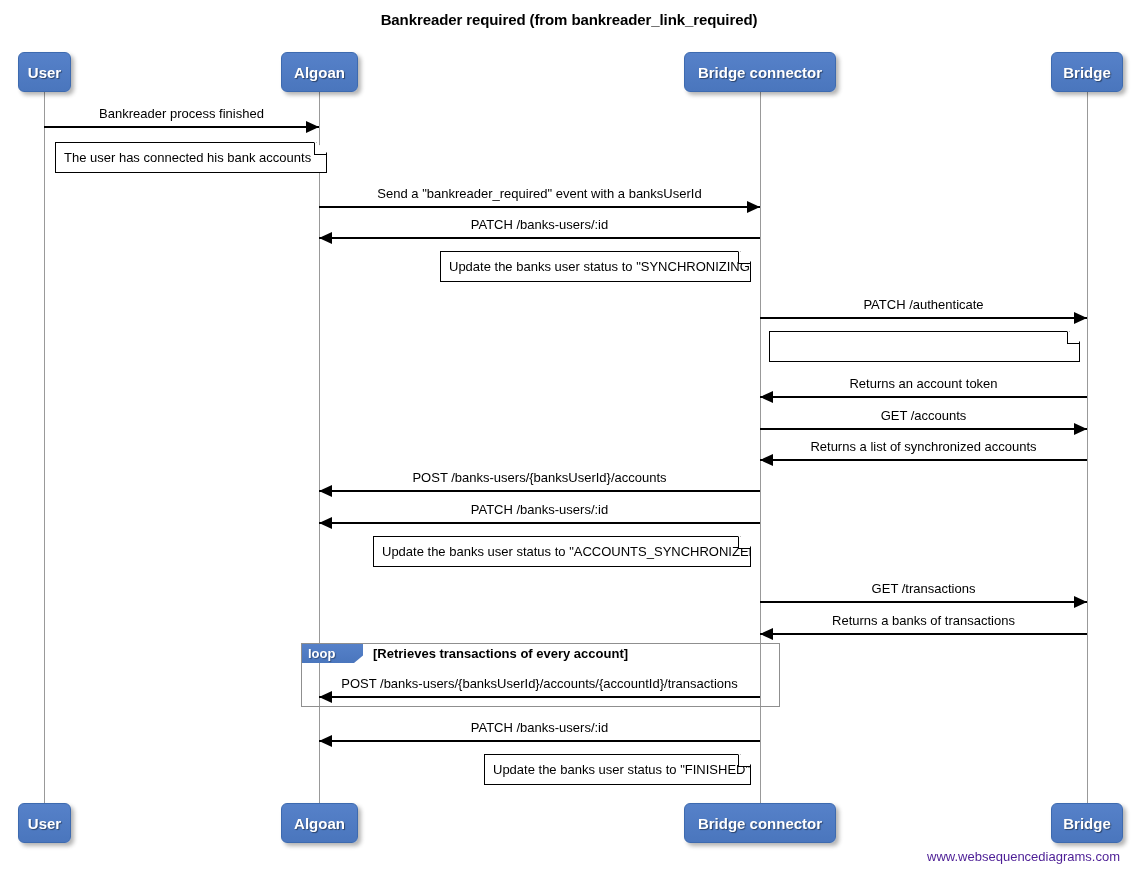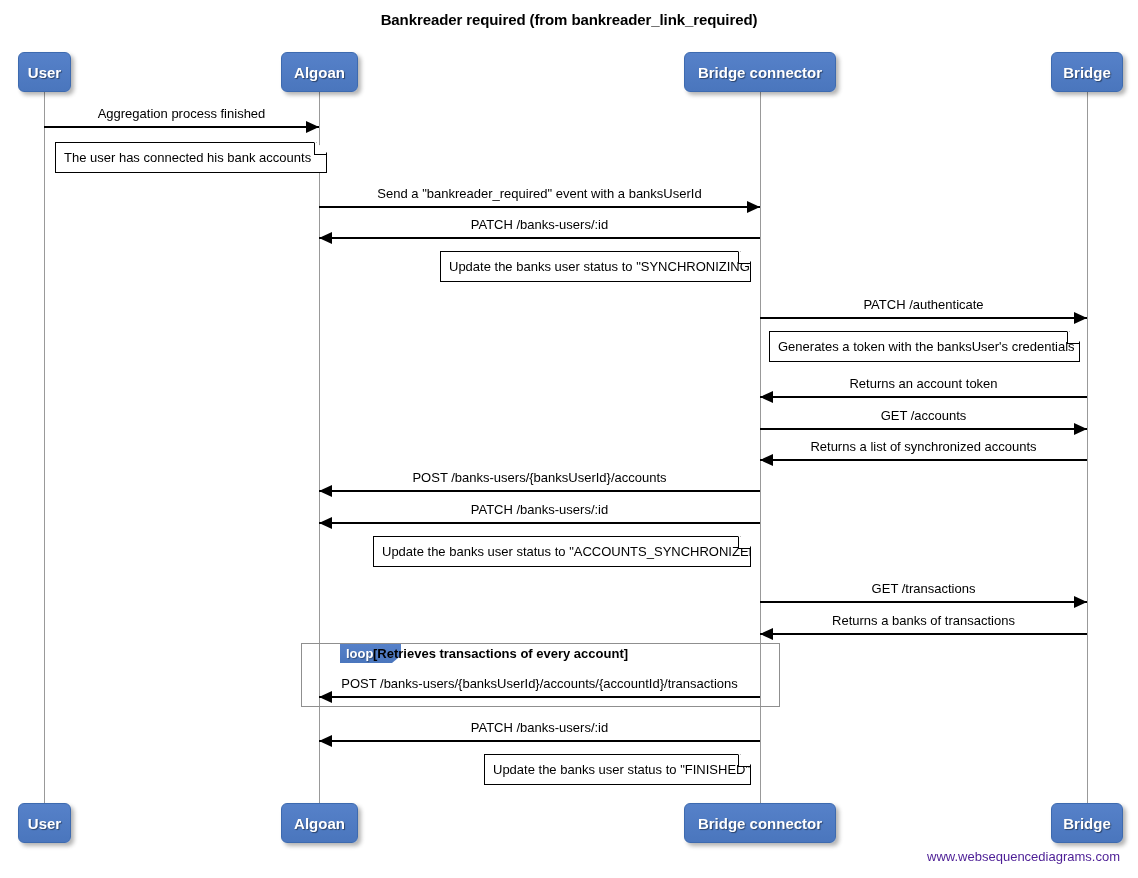--- a/index.html
+++ b/index.html
@@ -150,21 +150,20 @@
     padding: 0 9px 0 6px;
     background: #4e7fc6;
     background: linear-gradient(180deg, #5681c9 0%, #4a76bd 100%);
     color: #ffffff;
     font-size: 13px;
     font-weight: bold;
     display: flex;
     align-items: center;
     clip-path: polygon(0 0, 100% 0, 100% 60%, calc(100% - 9px) 100%, 0 100%);
     text-shadow: 1px 1px 1px rgba(0,0,0,0.35);
-    margin-left: 38px;
   }
   .fragment-cond {
     position: absolute;
     font-size: 13px;
     font-weight: bold;
     color: #000000;
     white-space: nowrap;
   }
 
   
@@ -223,21 +222,21 @@
       <div class="fragment" style="left: 301px; top: 643px; width: 479px; height: 64px;">
         <div class="fragment-tag" style="width: 46px;">loop</div>
       </div>
       <div class="fragment-cond" style="left: 373px; top: 646px; text-align: center;">[Retrieves transactions of every account]</div>
     </div>
 
   <div id="messages">
       <div class="msg to-right" style="left: 44px; top: 126px; width: 275px;">
         <div class="line" style="width: 275px;"></div>
         <div class="head"></div>
-        <div class="label">Aggregation process finished</div>
+        <div class="label">Bankreader process finished</div>
       </div>
       <div class="msg to-right" style="left: 319px; top: 206px; width: 441px;">
         <div class="line" style="width: 441px;"></div>
         <div class="head"></div>
         <div class="label">Send a "bankreader_required" event with a banksUserId</div>
       </div>
       <div class="msg to-left" style="left: 319px; top: 237px; width: 441px;">
         <div class="line" style="width: 441px;"></div>
         <div class="head"></div>
         <div class="label">PATCH /banks-users/:id</div>
@@ -297,21 +296,20 @@
   <div id="notes">
       <div class="note" style="left: 55px; top: 142px; width: 272px; height: 31px;">
         <span>The user has connected his bank accounts</span>
         <span class="fold"></span>
       </div>
       <div class="note" style="left: 440px; top: 251px; width: 311px; height: 31px;">
         <span>Update the banks user status to "SYNCHRONIZING"</span>
         <span class="fold"></span>
       </div>
       <div class="note" style="left: 769px; top: 331px; width: 311px; height: 31px;">
-        <span>Generates a token with the banksUser's credentials</span>
         <span class="fold"></span>
       </div>
       <div class="note" style="left: 373px; top: 536px; width: 378px; height: 31px;">
         <span>Update the banks user status to "ACCOUNTS_SYNCHRONIZED"</span>
         <span class="fold"></span>
       </div>
       <div class="note" style="left: 484px; top: 754px; width: 267px; height: 31px;">
         <span>Update the banks user status to "FINISHED"</span>
         <span class="fold"></span>
       </div>

